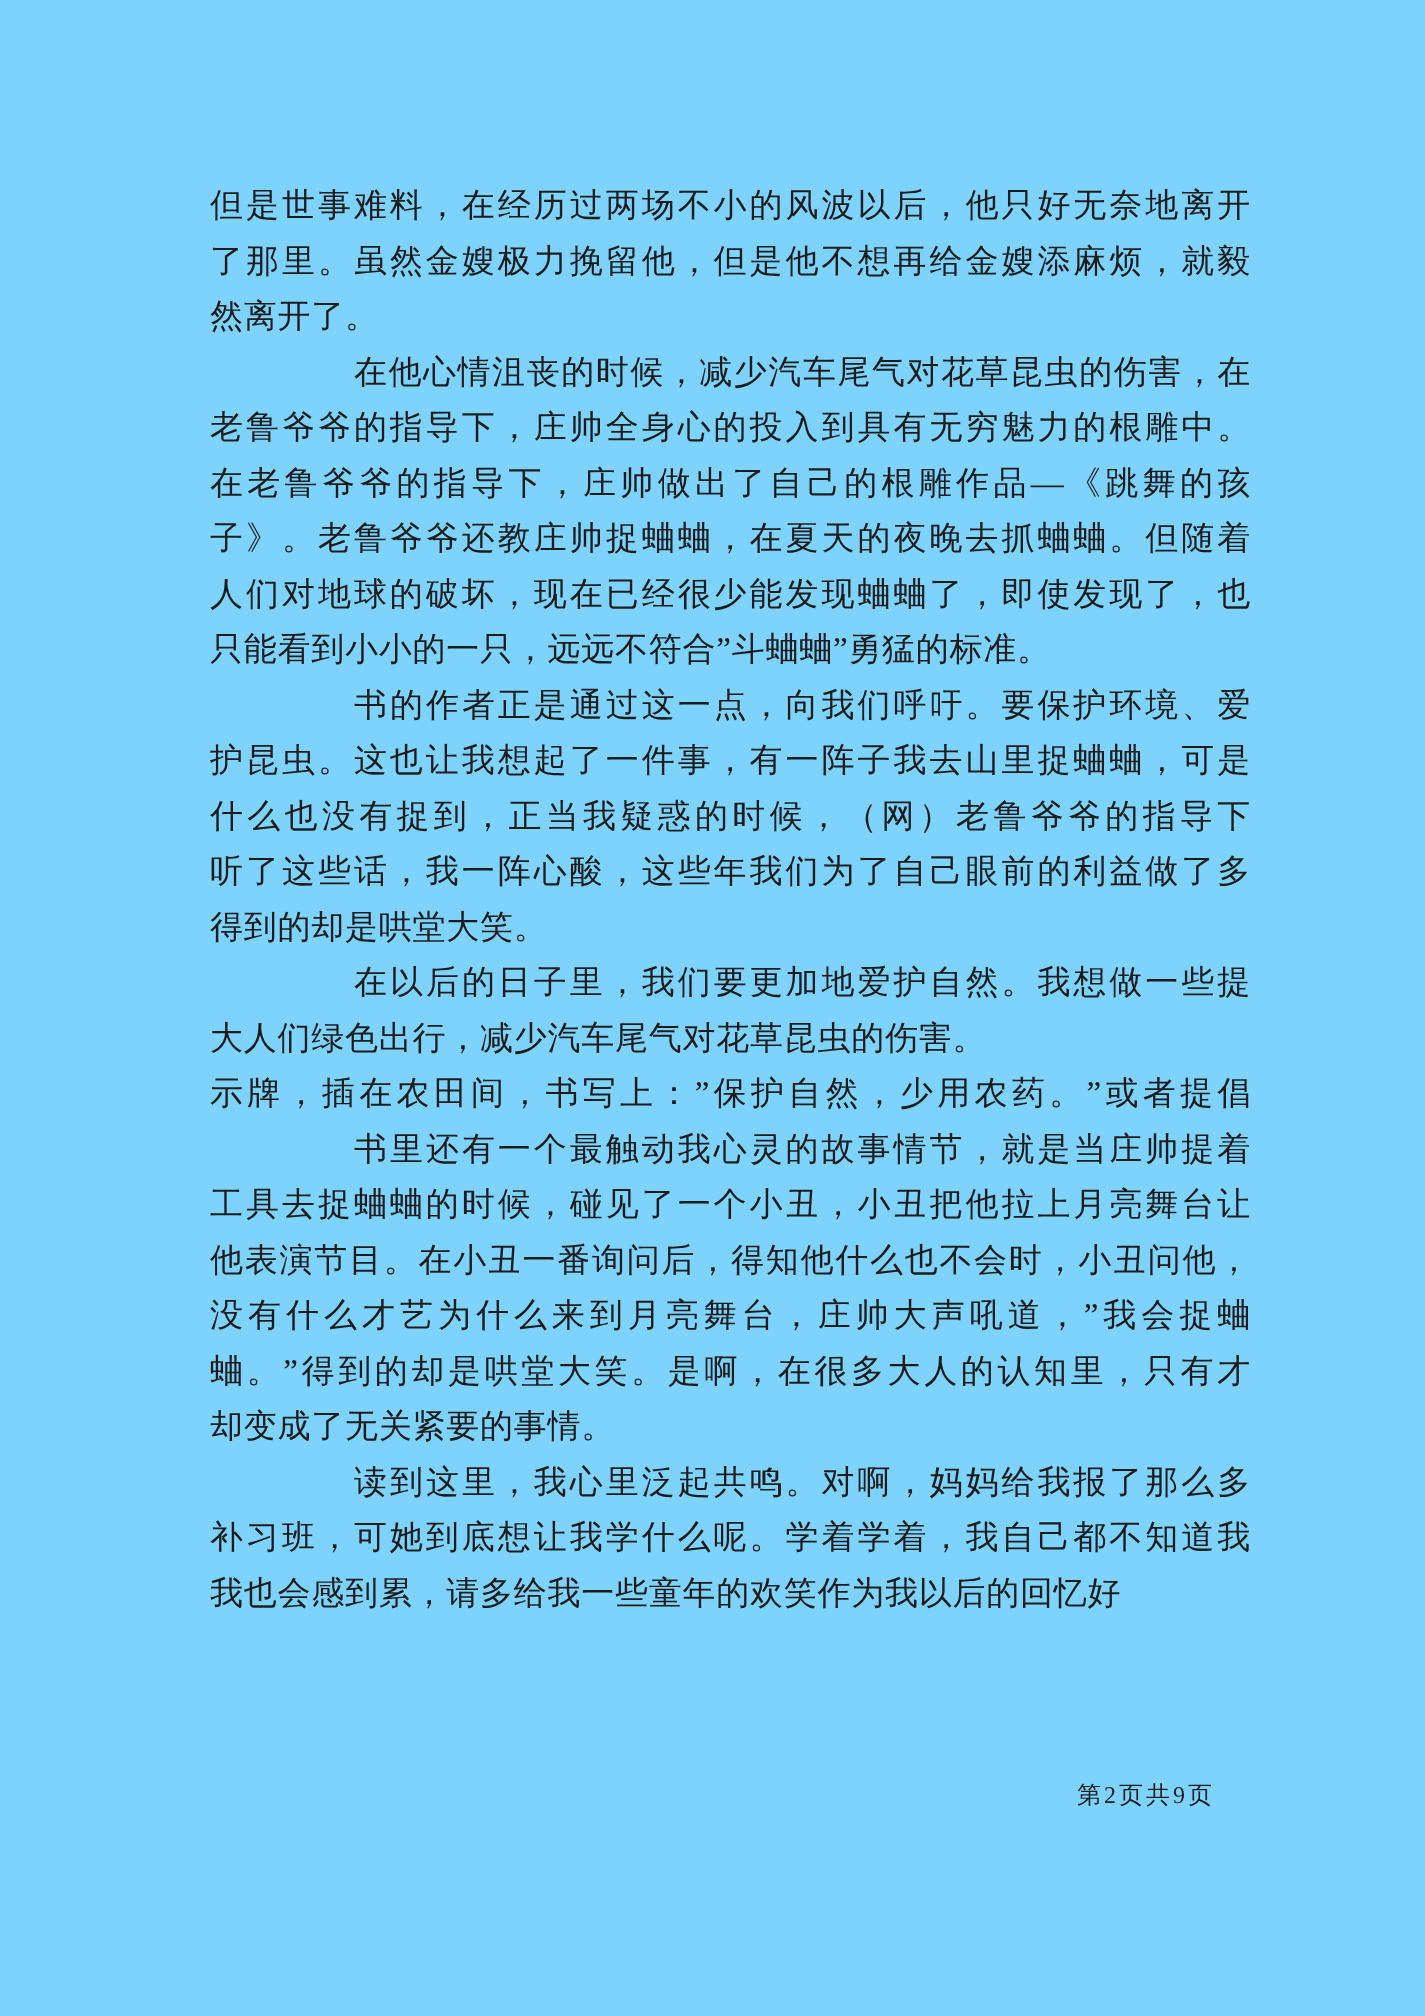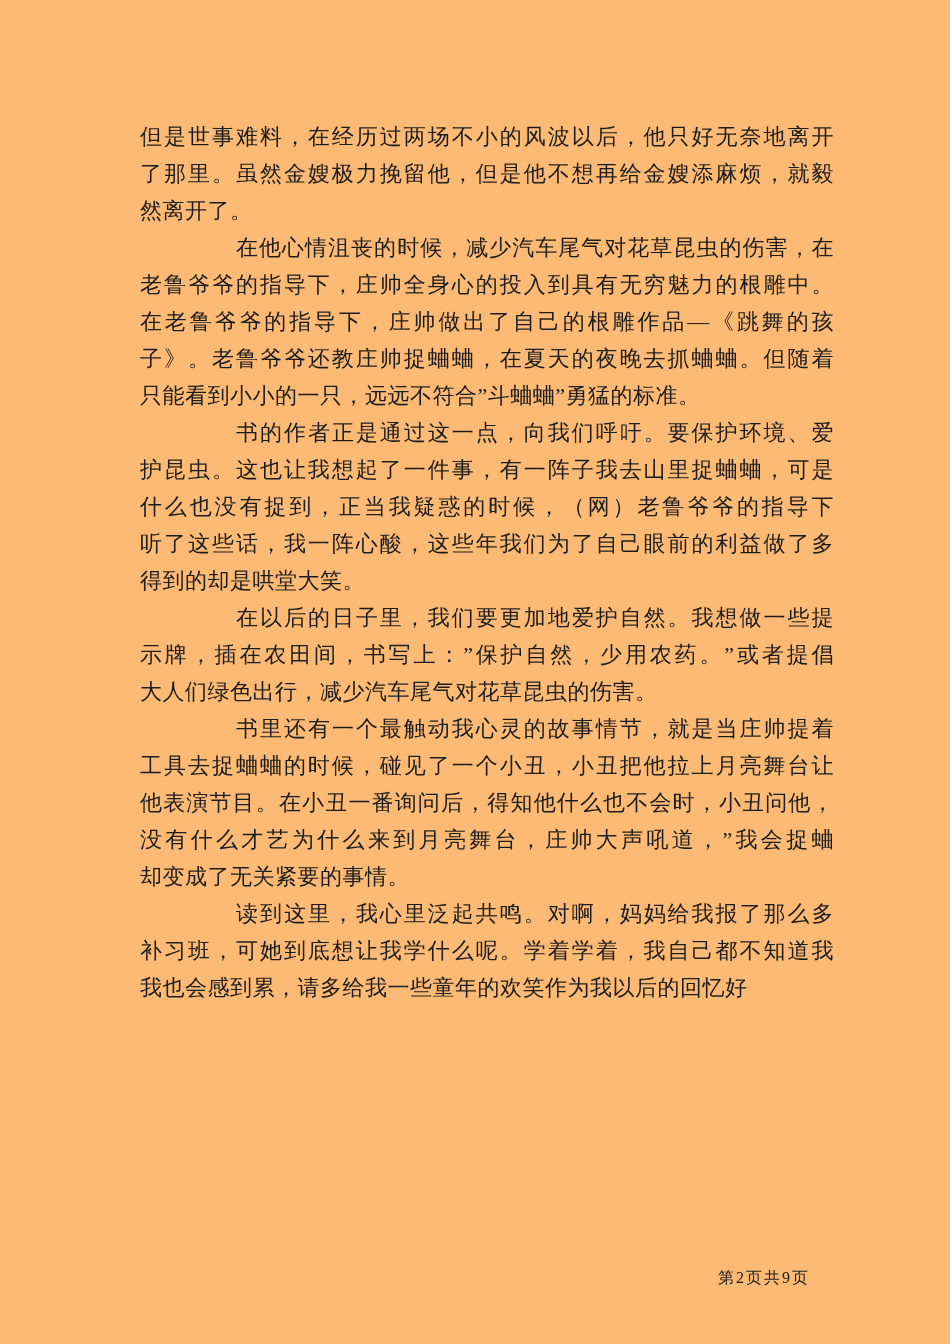--- a/index.html
+++ b/index.html
@@ -4,21 +4,21 @@
 <style>
   html, body {
     margin: 0;
     padding: 0;
     background: #ffffff;
   }
   .page {
     position: relative;
     width: 950px;
     height: 1344px;
-    background: #fdba74;
+    background: #7dd3fc;
     overflow: hidden;
     font-family: "Liberation Serif", "DejaVu Serif", serif;
   }
   .doc-body {
     position: absolute;
     left: 140px;
     top: 118px;
     width: 694px;
   }
   .para {
@@ -35,21 +35,21 @@
   }
   .line.last {
     text-align: right;
     text-align-last: left;
   }
   .line.indent {
     padding-left: 96px;
   }
   .footer {
     position: absolute;
-    top: 1268px;
+    top: 1188px;
     right: 140px;
     font-size: 16px;
     line-height: 20px;
     letter-spacing: 2px;
     color: #1c1c1c;
   }
 </style>
 </head>
 <body>
 
@@ -58,39 +58,41 @@
       <div class="para">
         <div class="line">但是世事难料，在经历过两场不小的风波以后，他只好无奈地离开</div>
         <div class="line">了那里。虽然金嫂极力挽留他，但是他不想再给金嫂添麻烦，就毅</div>
         <div class="line last">然离开了。</div>
       </div>
       <div class="para">
         <div class="line indent">在他心情沮丧的时候，减少汽车尾气对花草昆虫的伤害，在</div>
         <div class="line">老鲁爷爷的指导下，庄帅全身心的投入到具有无穷魅力的根雕中。</div>
         <div class="line">在老鲁爷爷的指导下，庄帅做出了自己的根雕作品—《跳舞的孩</div>
         <div class="line">子》。老鲁爷爷还教庄帅捉蛐蛐，在夏天的夜晚去抓蛐蛐。但随着</div>
+        <div class="line">人们对地球的破坏，现在已经很少能发现蛐蛐了，即使发现了，也</div>
         <div class="line last">只能看到小小的一只，远远不符合”斗蛐蛐”勇猛的标准。</div>
       </div>
       <div class="para">
         <div class="line indent">书的作者正是通过这一点，向我们呼吁。要保护环境、爱</div>
         <div class="line">护昆虫。这也让我想起了一件事，有一阵子我去山里捉蛐蛐，可是</div>
         <div class="line">什么也没有捉到，正当我疑惑的时候，（网）老鲁爷爷的指导下</div>
         <div class="line">听了这些话，我一阵心酸，这些年我们为了自己眼前的利益做了多</div>
         <div class="line last">得到的却是哄堂大笑。</div>
       </div>
       <div class="para">
         <div class="line indent">在以后的日子里，我们要更加地爱护自然。我想做一些提</div>
+        <div class="line last">大人们绿色出行，减少汽车尾气对花草昆虫的伤害。</div>
         <div class="line">示牌，插在农田间，书写上：”保护自然，少用农药。”或者提倡</div>
-        <div class="line last">大人们绿色出行，减少汽车尾气对花草昆虫的伤害。</div>
       </div>
       <div class="para">
         <div class="line indent">书里还有一个最触动我心灵的故事情节，就是当庄帅提着</div>
         <div class="line">工具去捉蛐蛐的时候，碰见了一个小丑，小丑把他拉上月亮舞台让</div>
         <div class="line">他表演节目。在小丑一番询问后，得知他什么也不会时，小丑问他，</div>
         <div class="line">没有什么才艺为什么来到月亮舞台，庄帅大声吼道，”我会捉蛐</div>
+        <div class="line">蛐。”得到的却是哄堂大笑。是啊，在很多大人的认知里，只有才</div>
         <div class="line last">却变成了无关紧要的事情。</div>
       </div>
       <div class="para">
         <div class="line indent">读到这里，我心里泛起共鸣。对啊，妈妈给我报了那么多</div>
         <div class="line">补习班，可她到底想让我学什么呢。学着学着，我自己都不知道我</div>
         <div class="line last">我也会感到累，请多给我一些童年的欢笑作为我以后的回忆好</div>
       </div>
     </div>
   <div class="footer">第2页共9页</div>
 </div>

